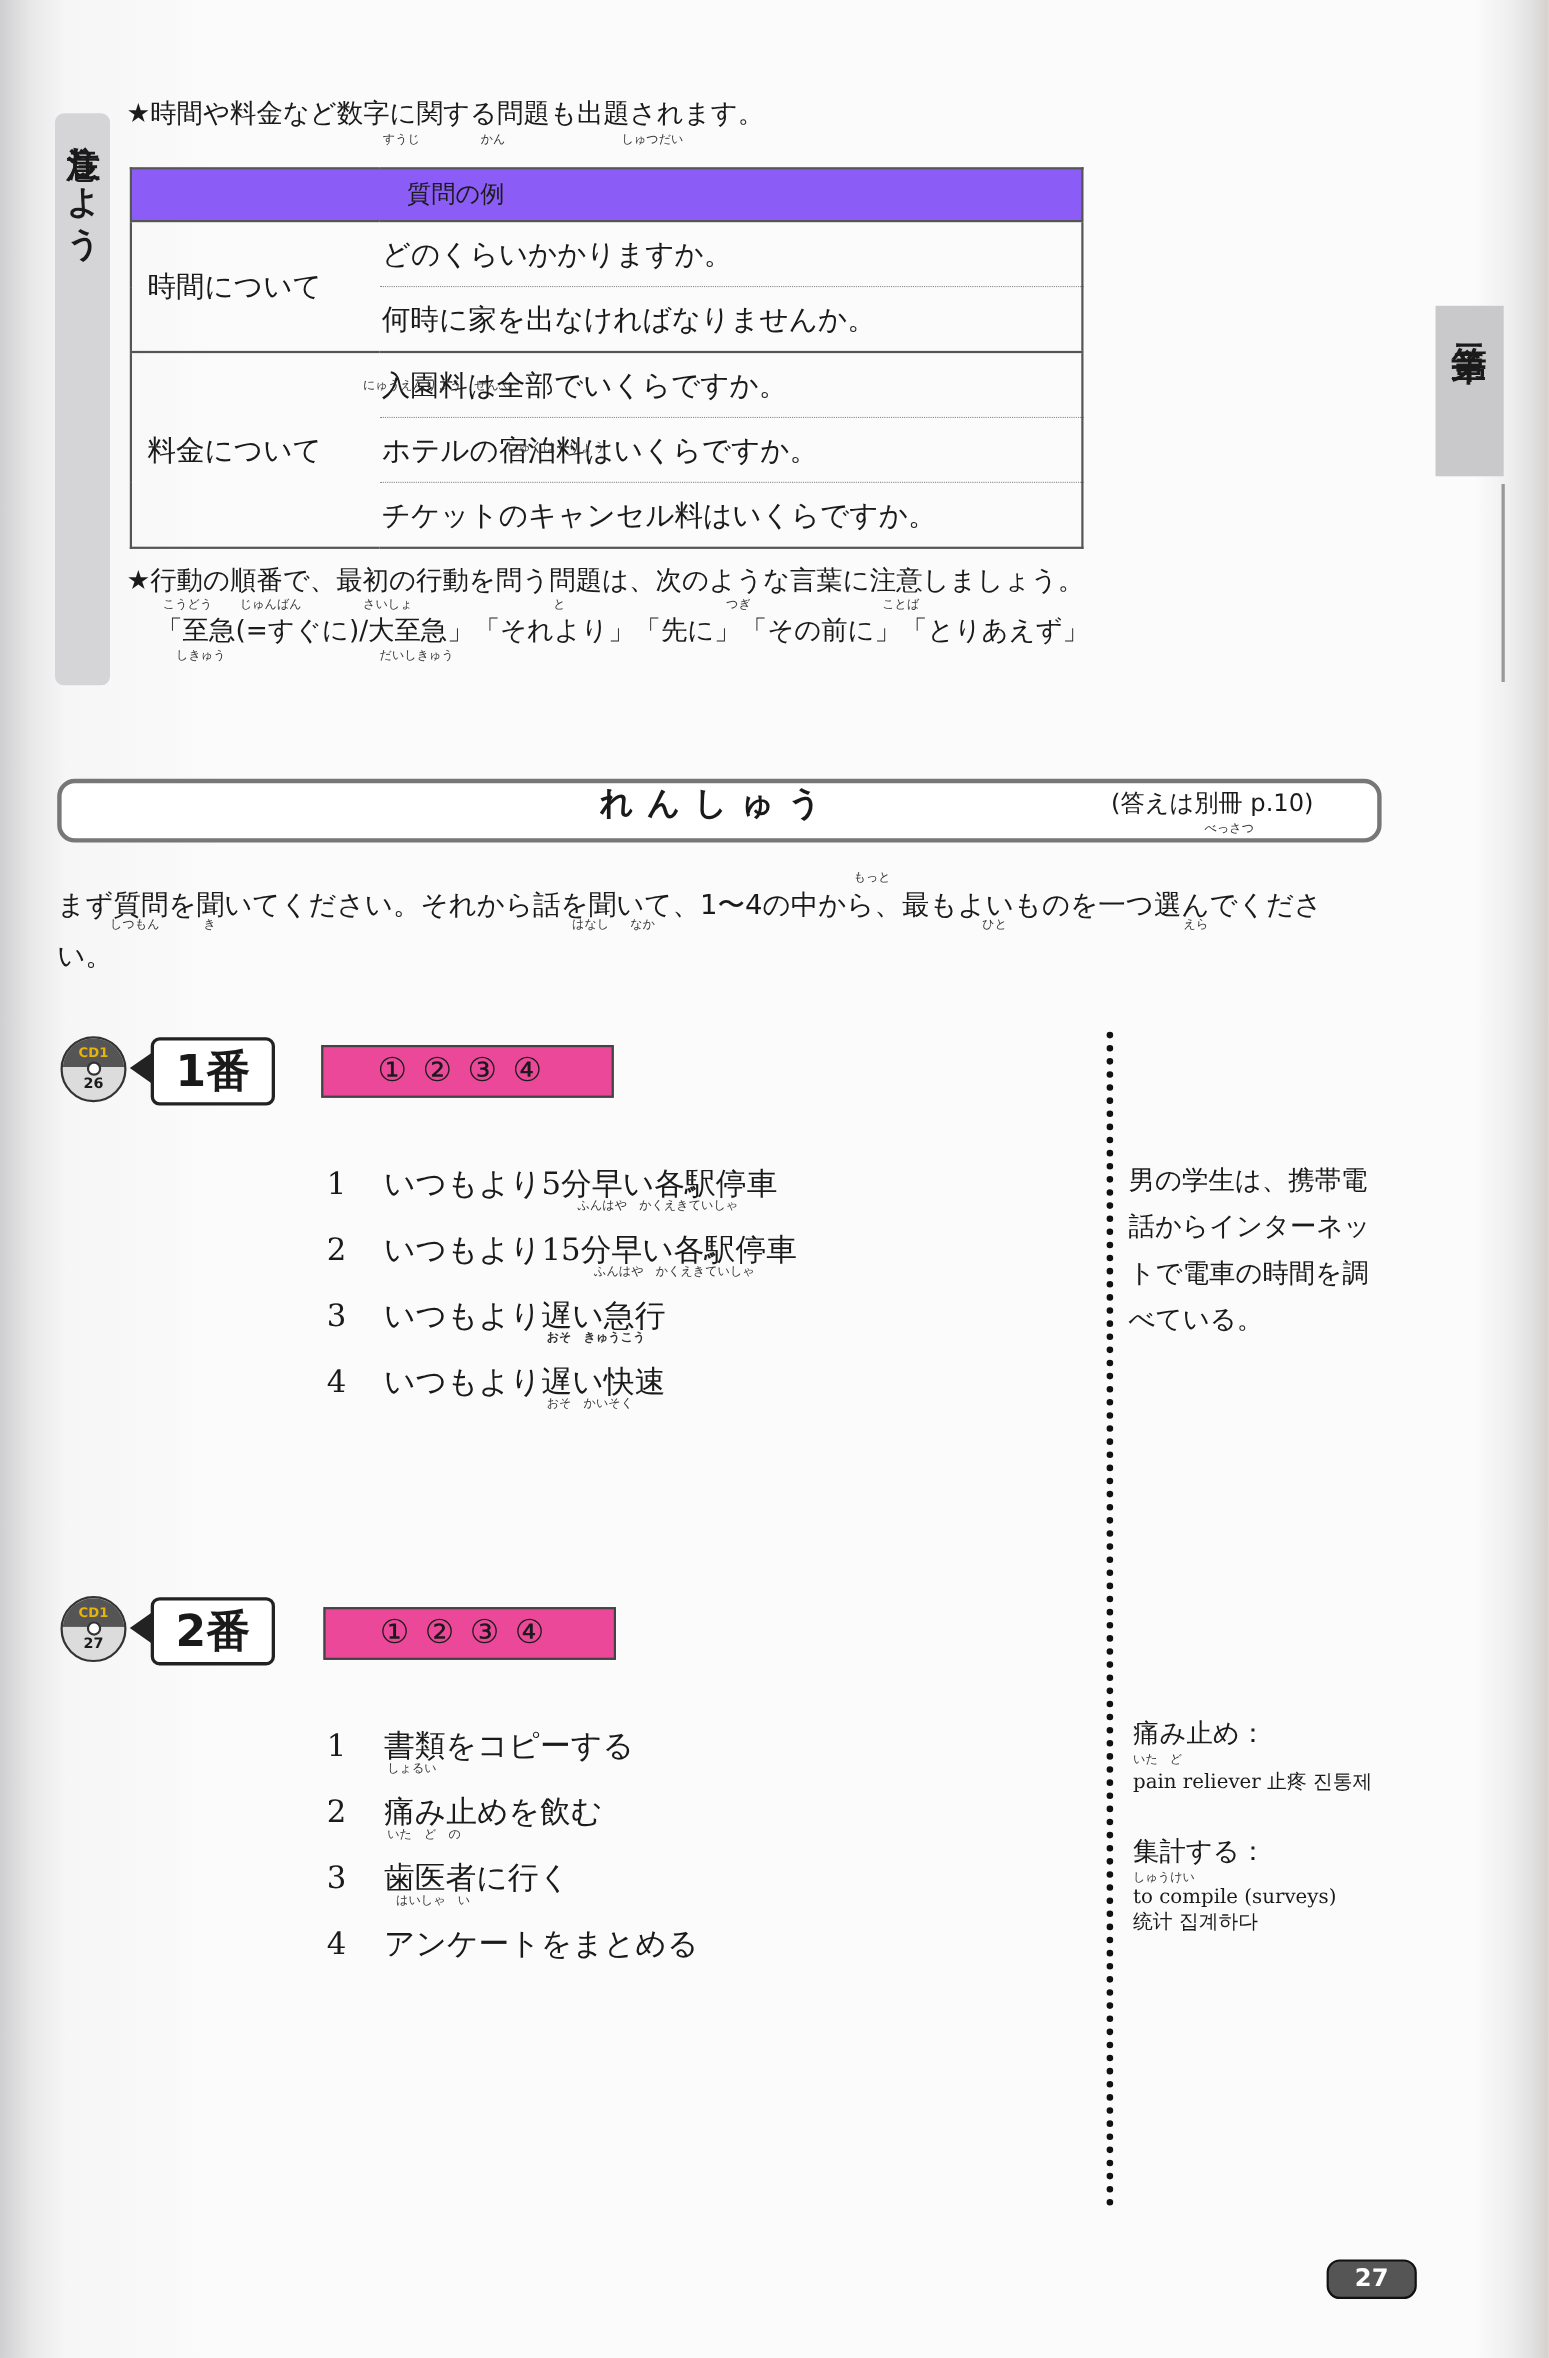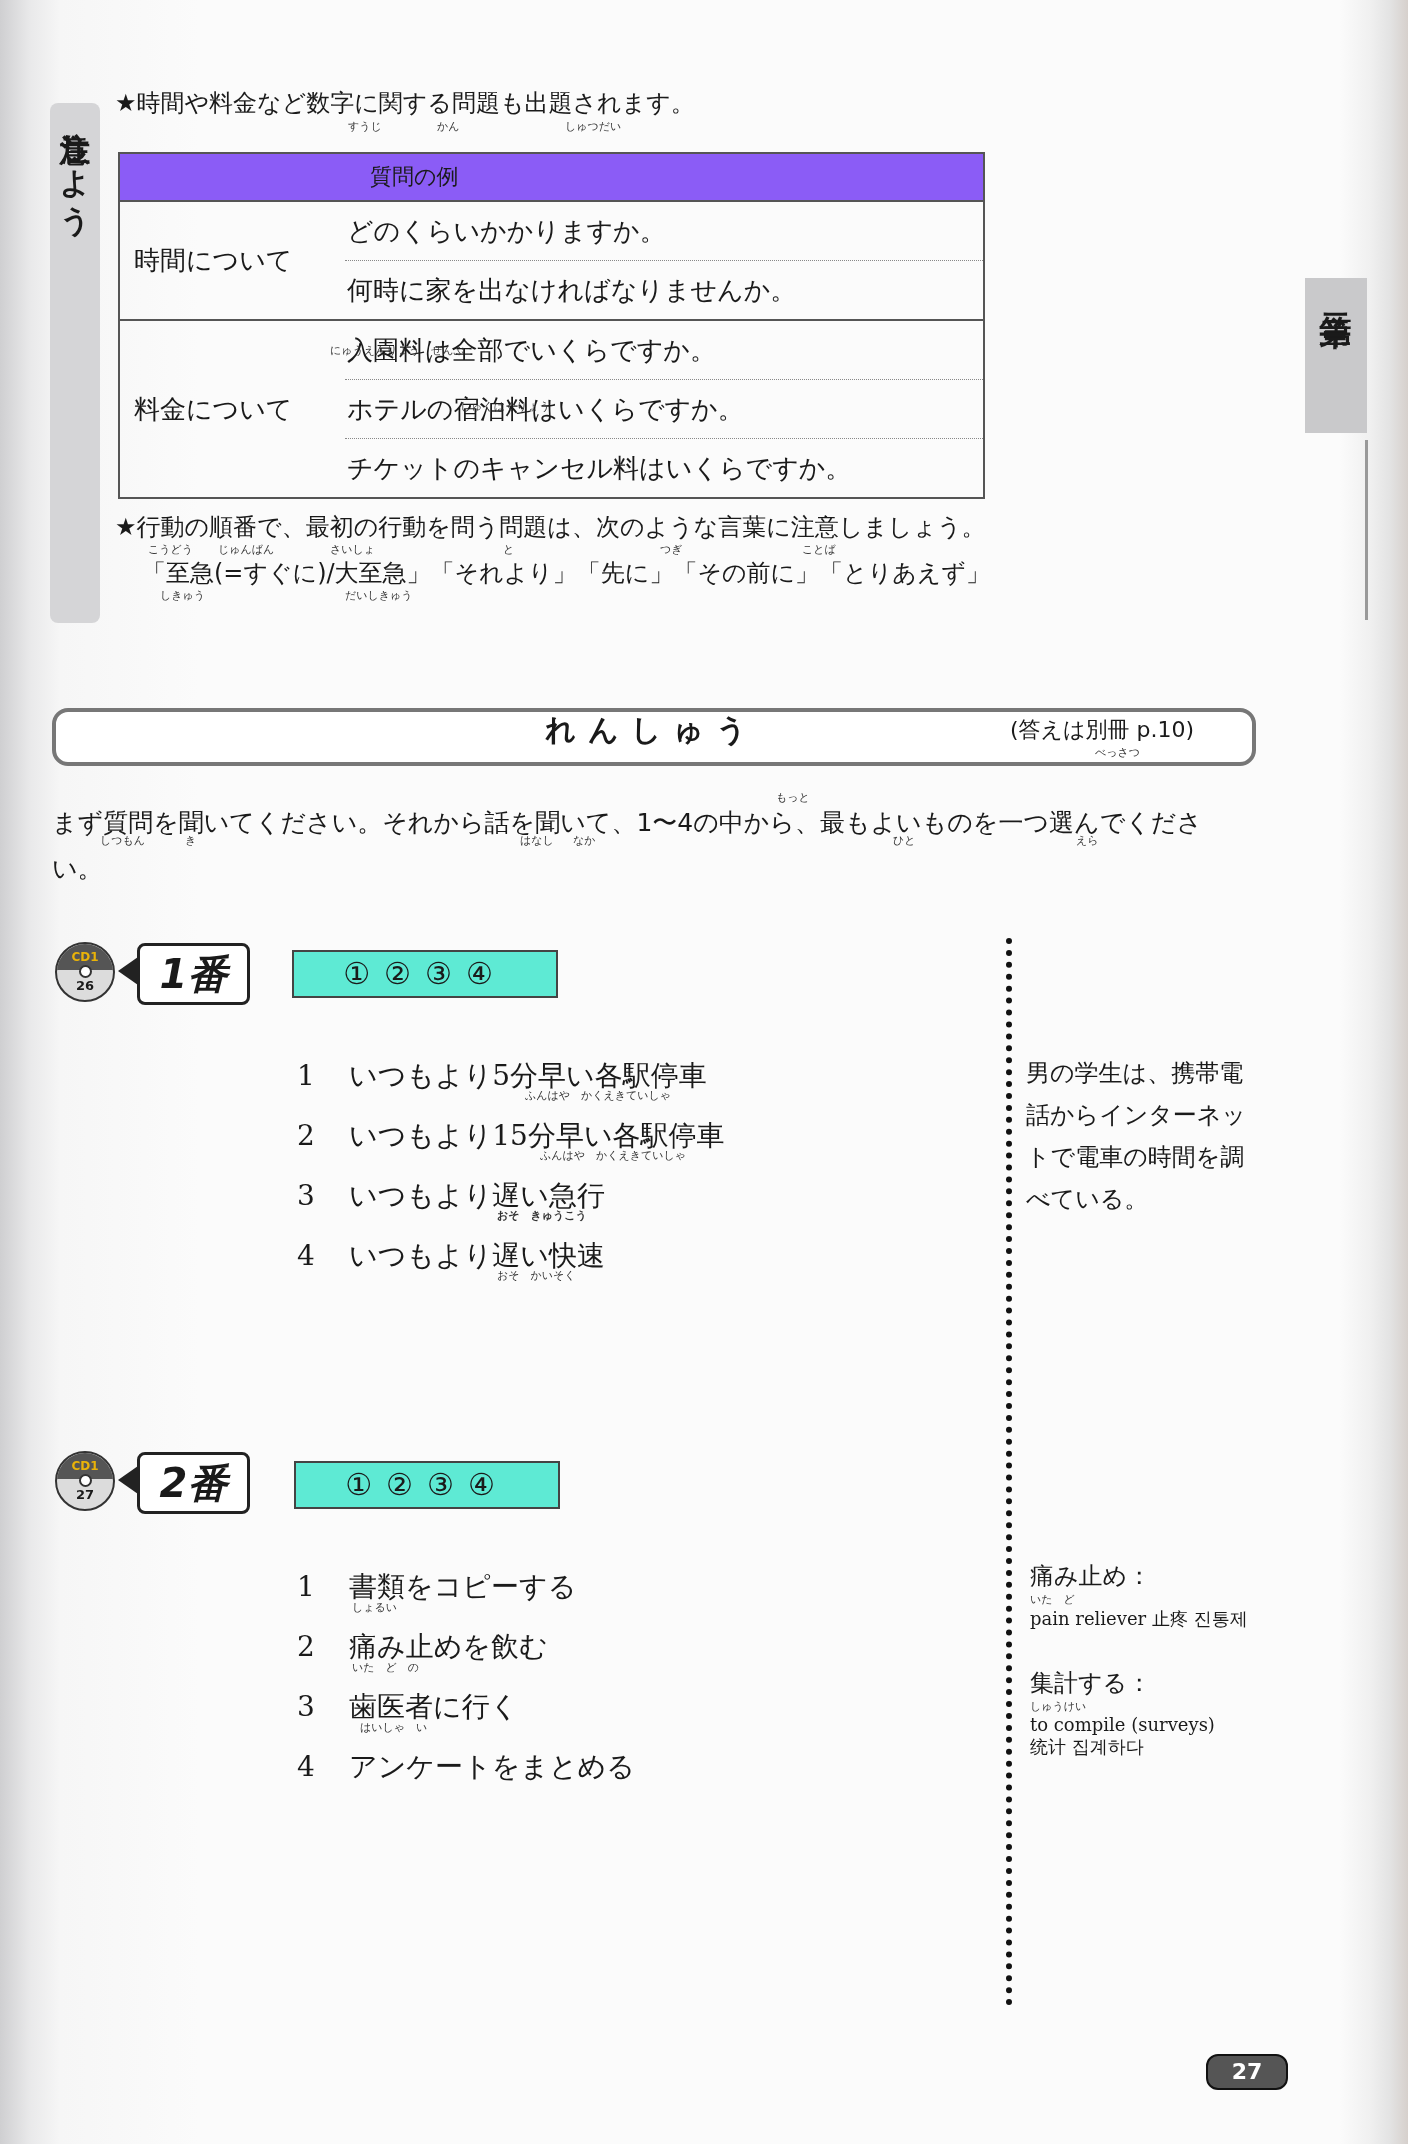--- a/index.html
+++ b/index.html
@@ -21,23 +21,23 @@
   .qtable .q{font-size:26px;height:56px;padding-left:2px;border-bottom:1px dotted #888;vertical-align:middle;}
   .qtable tr.grp-end td{border-bottom:2px solid #555;}
   .practice-box{left:52px;top:708px;width:1196px;height:50px;border:4px solid #777;border-radius:16px;background:#fff;}
   .practice-title{left:52px;top:710px;width:1200px;text-align:center;font-size:30px;font-weight:bold;letter-spacing:12px;}
   .practice-ref{left:1010px;top:715px;font-size:22px;}
   .instructions{left:52px;top:800px;width:1200px;font-size:25px;line-height:46px;}
   .cd{width:56px;height:56px;border-radius:50%;border:2px solid #333;overflow:hidden;background:#dcdcdc;}
   .cd-top{height:26px;background:#555;color:#eab308;font-weight:bold;font-size:12px;text-align:center;line-height:26px;}
   .cd-hole{width:9px;height:9px;border-radius:50%;border:2px solid #333;background:#fff;margin:-5px auto 0;}
   .cd-num{font-size:13px;font-weight:bold;text-align:center;line-height:16px;}
-  .num-box{width:107px;height:56px;border:3px solid #222;border-radius:8px;background:#fff;font-size:40px;font-weight:bold;text-align:center;line-height:56px;font-style:italic;}
+  .num-box{width:107px;height:56px;border:3px solid #222;border-radius:8px;background:#fff;font-size:40px;font-weight:bold;text-align:center;line-height:56px;}
   .pointer{width:0;height:0;border-top:14px solid transparent;border-bottom:14px solid transparent;border-right:20px solid #222;}
-  .ans-box{width:262px;height:44px;border:2px solid #444;background:#5eead4;font-size:30px;text-align:center;line-height:44px;letter-spacing:14px;}
+  .ans-box{width:262px;height:44px;border:2px solid #444;background:#ec4899;font-size:30px;text-align:center;line-height:44px;letter-spacing:14px;}
   .choice{font-family:"DejaVu Serif","Liberation Serif",serif;font-size:28px;line-height:60px;}
   .choice .n{display:inline-block;width:52px;}
   .dots{left:1006px;width:0;border-left:6px dotted #111;}
   .note{font-size:24px;line-height:42px;}
   .note-sm{font-family:"DejaVu Serif","Liberation Serif",serif;font-size:18px;}
   .page-num{left:1206px;top:2054px;width:78px;height:32px;border-radius:12px;background:#555;border:2px solid #111;color:#fff;font-weight:bold;font-size:22px;text-align:center;line-height:32px;}
   .spine{left:1365px;top:440px;width:3px;height:180px;background:#999;}
 </style>
 </head>
 <body>

